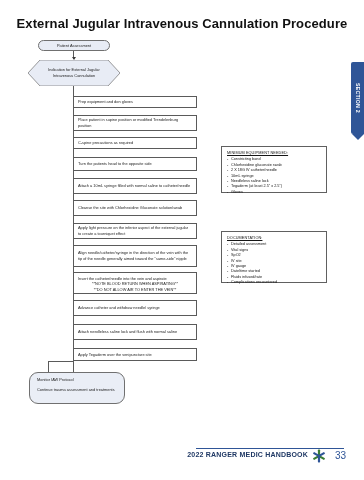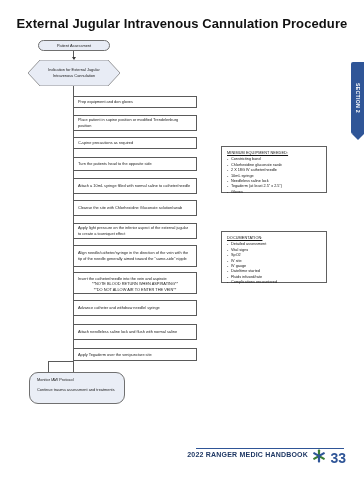--- a/index.html
+++ b/index.html
@@ -228,22 +228,22 @@
     position: absolute;
     right: 38px;
     top: 1px;
     width: 14px;
     height: 14px;
   }
   .footer-page {
     position: absolute;
     right: 18px;
     top: 2px;
-    font-size: 14px;
-    font-weight: bold;
+    font-size: 10px;
+    font-weight: normal;
     color: #2f5597;
   }
 </style>
 </head>
 <body>
 
 <div class="page">
 
   <div class="page-title">External Jugular Intravenous Cannulation Procedure</div>
 

